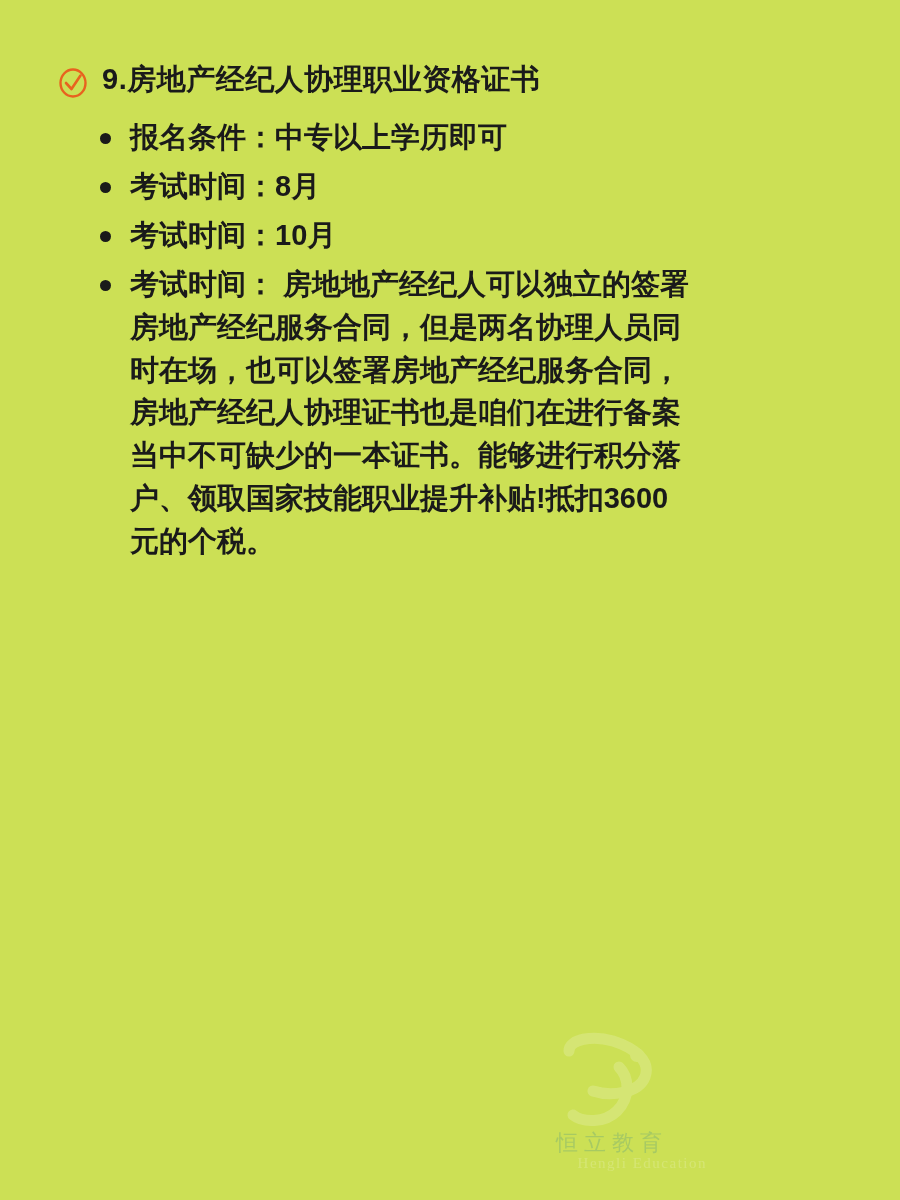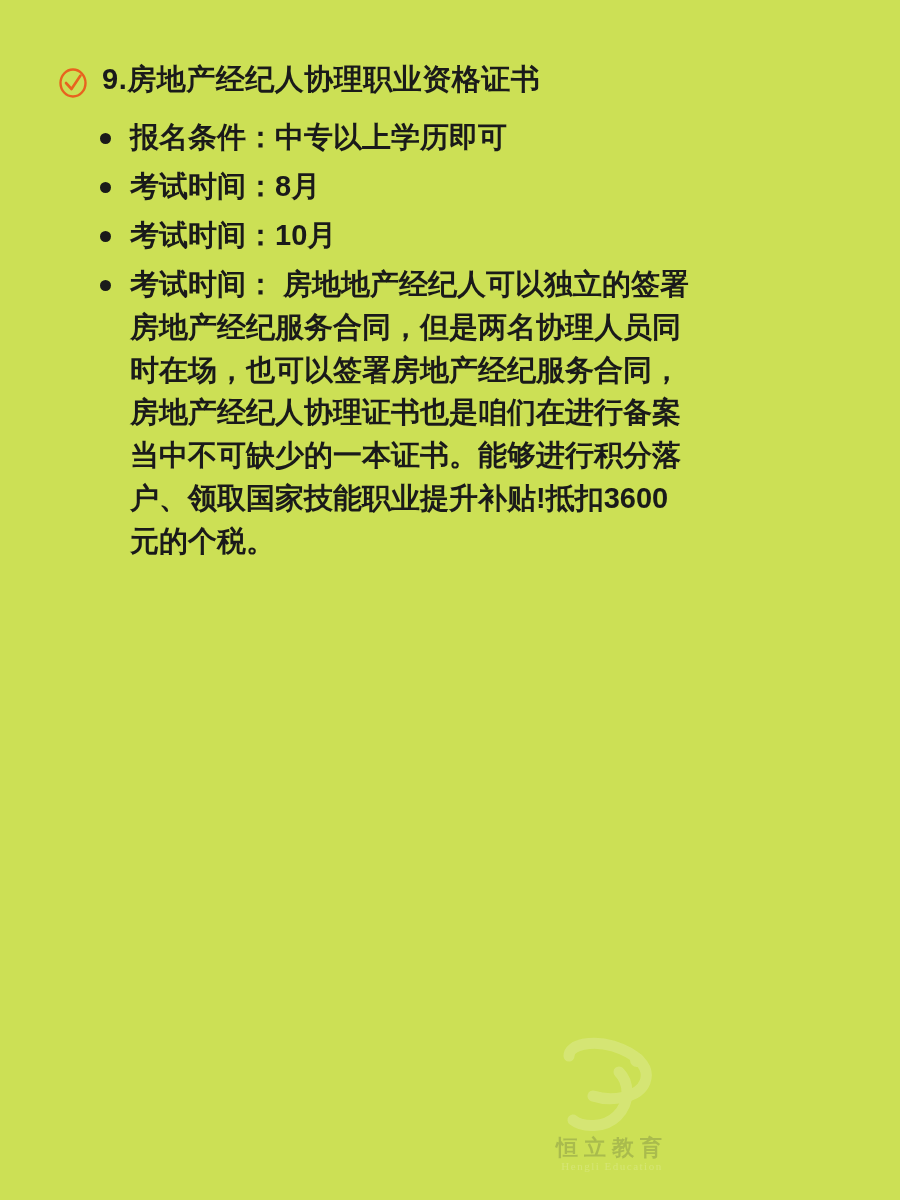--- a/index.html
+++ b/index.html
@@ -85,30 +85,31 @@
     pointer-events: none;
   }
   .watermark .wm-mark {
     width: 118px;
     height: 96px;
     margin: 0 auto 4px auto;
     position: relative;
   }
   .watermark .wm-name {
     font-size: 22px;
-    font-weight: bold;
+    font-weight: normal;
     letter-spacing: 6px;
-    color: #0f172a;
+    color: #0369a1;
     line-height: 1.1;
   }
   .watermark .wm-sub {
-    font-size: 11px;
+    font-size: 15px;
     letter-spacing: 1.5px;
     color: #ffffff;
     font-family: "Liberation Serif", serif;
+    text-align: right;
   }
 </style>
 </head>
 <body>
 
 <div class="page">
 
   <div class="title-row">
     <span class="check-icon">
       <svg viewBox="0 0 30 30" width="30" height="30" aria-hidden="true">

